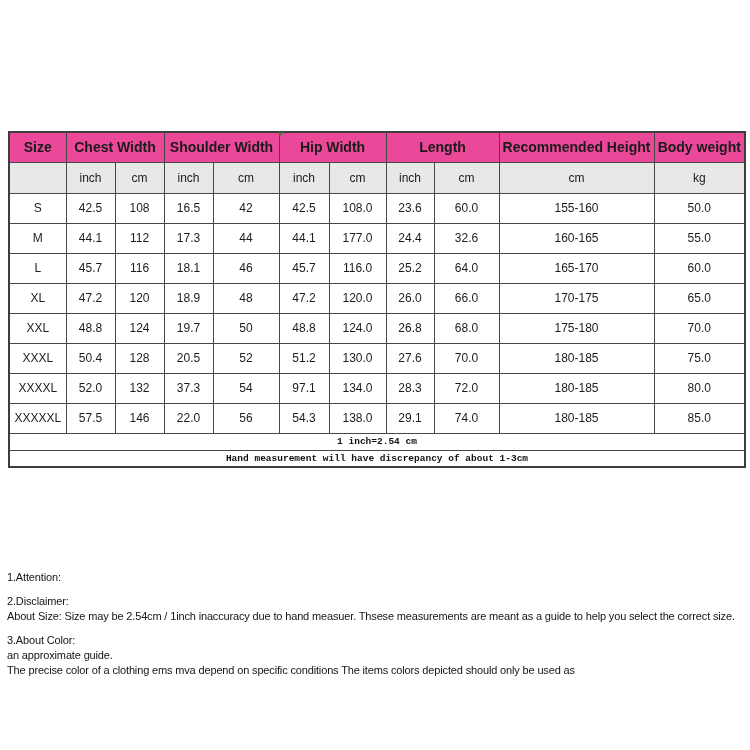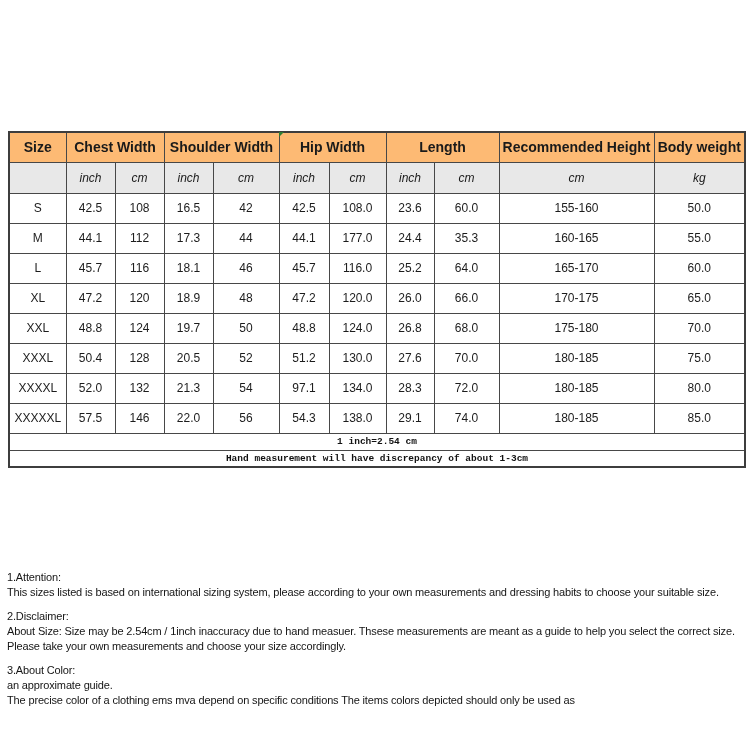--- a/index.html
+++ b/index.html
@@ -30,26 +30,26 @@
   table.size-chart th,
   table.size-chart td {
     border: 1px solid #474747;
     text-align: center;
     vertical-align: middle;
     overflow: hidden;
     white-space: nowrap;
   }
   tr.head-row { height: 30px; }
   tr.head-row th {
-    background: #fdba74;
+    background: #ec4899;
     font-size: 14px;
     font-weight: bold;
     color: #1a1a1a;
   }
-  tr.subhead-row { height: 31px; font-style: italic; }
+  tr.subhead-row { height: 31px; }
   tr.subhead-row th {
     background: #e8e8e8;
     font-size: 12px;
     font-weight: normal;
     color: #1a1a1a;
   }
   tbody tr { height: 30px; }
   tbody td {
     font-size: 12px;
     color: #1c1c1c;
@@ -152,21 +152,21 @@
           </tr>
           <tr>
             <td>M</td>
             <td>44.1</td>
             <td>112</td>
             <td>17.3</td>
             <td>44</td>
             <td>44.1</td>
             <td>177.0</td>
             <td>24.4</td>
-            <td>35.3</td>
+            <td>32.6</td>
             <td>160-165</td>
             <td>55.0</td>
           </tr>
           <tr>
             <td>L</td>
             <td>45.7</td>
             <td>116</td>
             <td>18.1</td>
             <td>46</td>
             <td>45.7</td>
@@ -212,21 +212,21 @@
             <td>130.0</td>
             <td>27.6</td>
             <td>70.0</td>
             <td>180-185</td>
             <td>75.0</td>
           </tr>
           <tr>
             <td>XXXXL</td>
             <td>52.0</td>
             <td>132</td>
-            <td>21.3</td>
+            <td>37.3</td>
             <td>54</td>
             <td>97.1</td>
             <td>134.0</td>
             <td>28.3</td>
             <td>72.0</td>
             <td>180-185</td>
             <td>80.0</td>
           </tr>
           <tr>
             <td>XXXXXL</td>
@@ -249,26 +249,24 @@
         <tr class="footnote-row">
           <td colspan="11">Hand measurement will have discrepancy of about 1-3cm</td>
         </tr>
       </tfoot>
     </table>
   </div>
 
   <div class="notes">
     <div class="note-block">
       <div class="note-heading">1.Attention:</div>
-      <div class="note-line">This sizes listed is based on international sizing system, please according to your own measurements and dressing habits to choose your suitable size.</div>
     </div>
     <div class="note-block">
       <div class="note-heading">2.Disclaimer:</div>
       <div class="note-line">About Size: Size may be 2.54cm / 1inch inaccuracy due to hand measuer. Thsese measurements are meant as a guide to help you select the correct size.</div>
-      <div class="note-line">Please take your own measurements and choose your size accordingly.</div>
     </div>
     <div class="note-block">
       <div class="note-heading">3.About Color:</div>
       <div class="note-line">an approximate guide.</div>
       <div class="note-line">The precise color of a clothing ems mva depend on specific conditions The items colors depicted should only be used as</div>
     </div>
   </div>
 
 </div>
 

